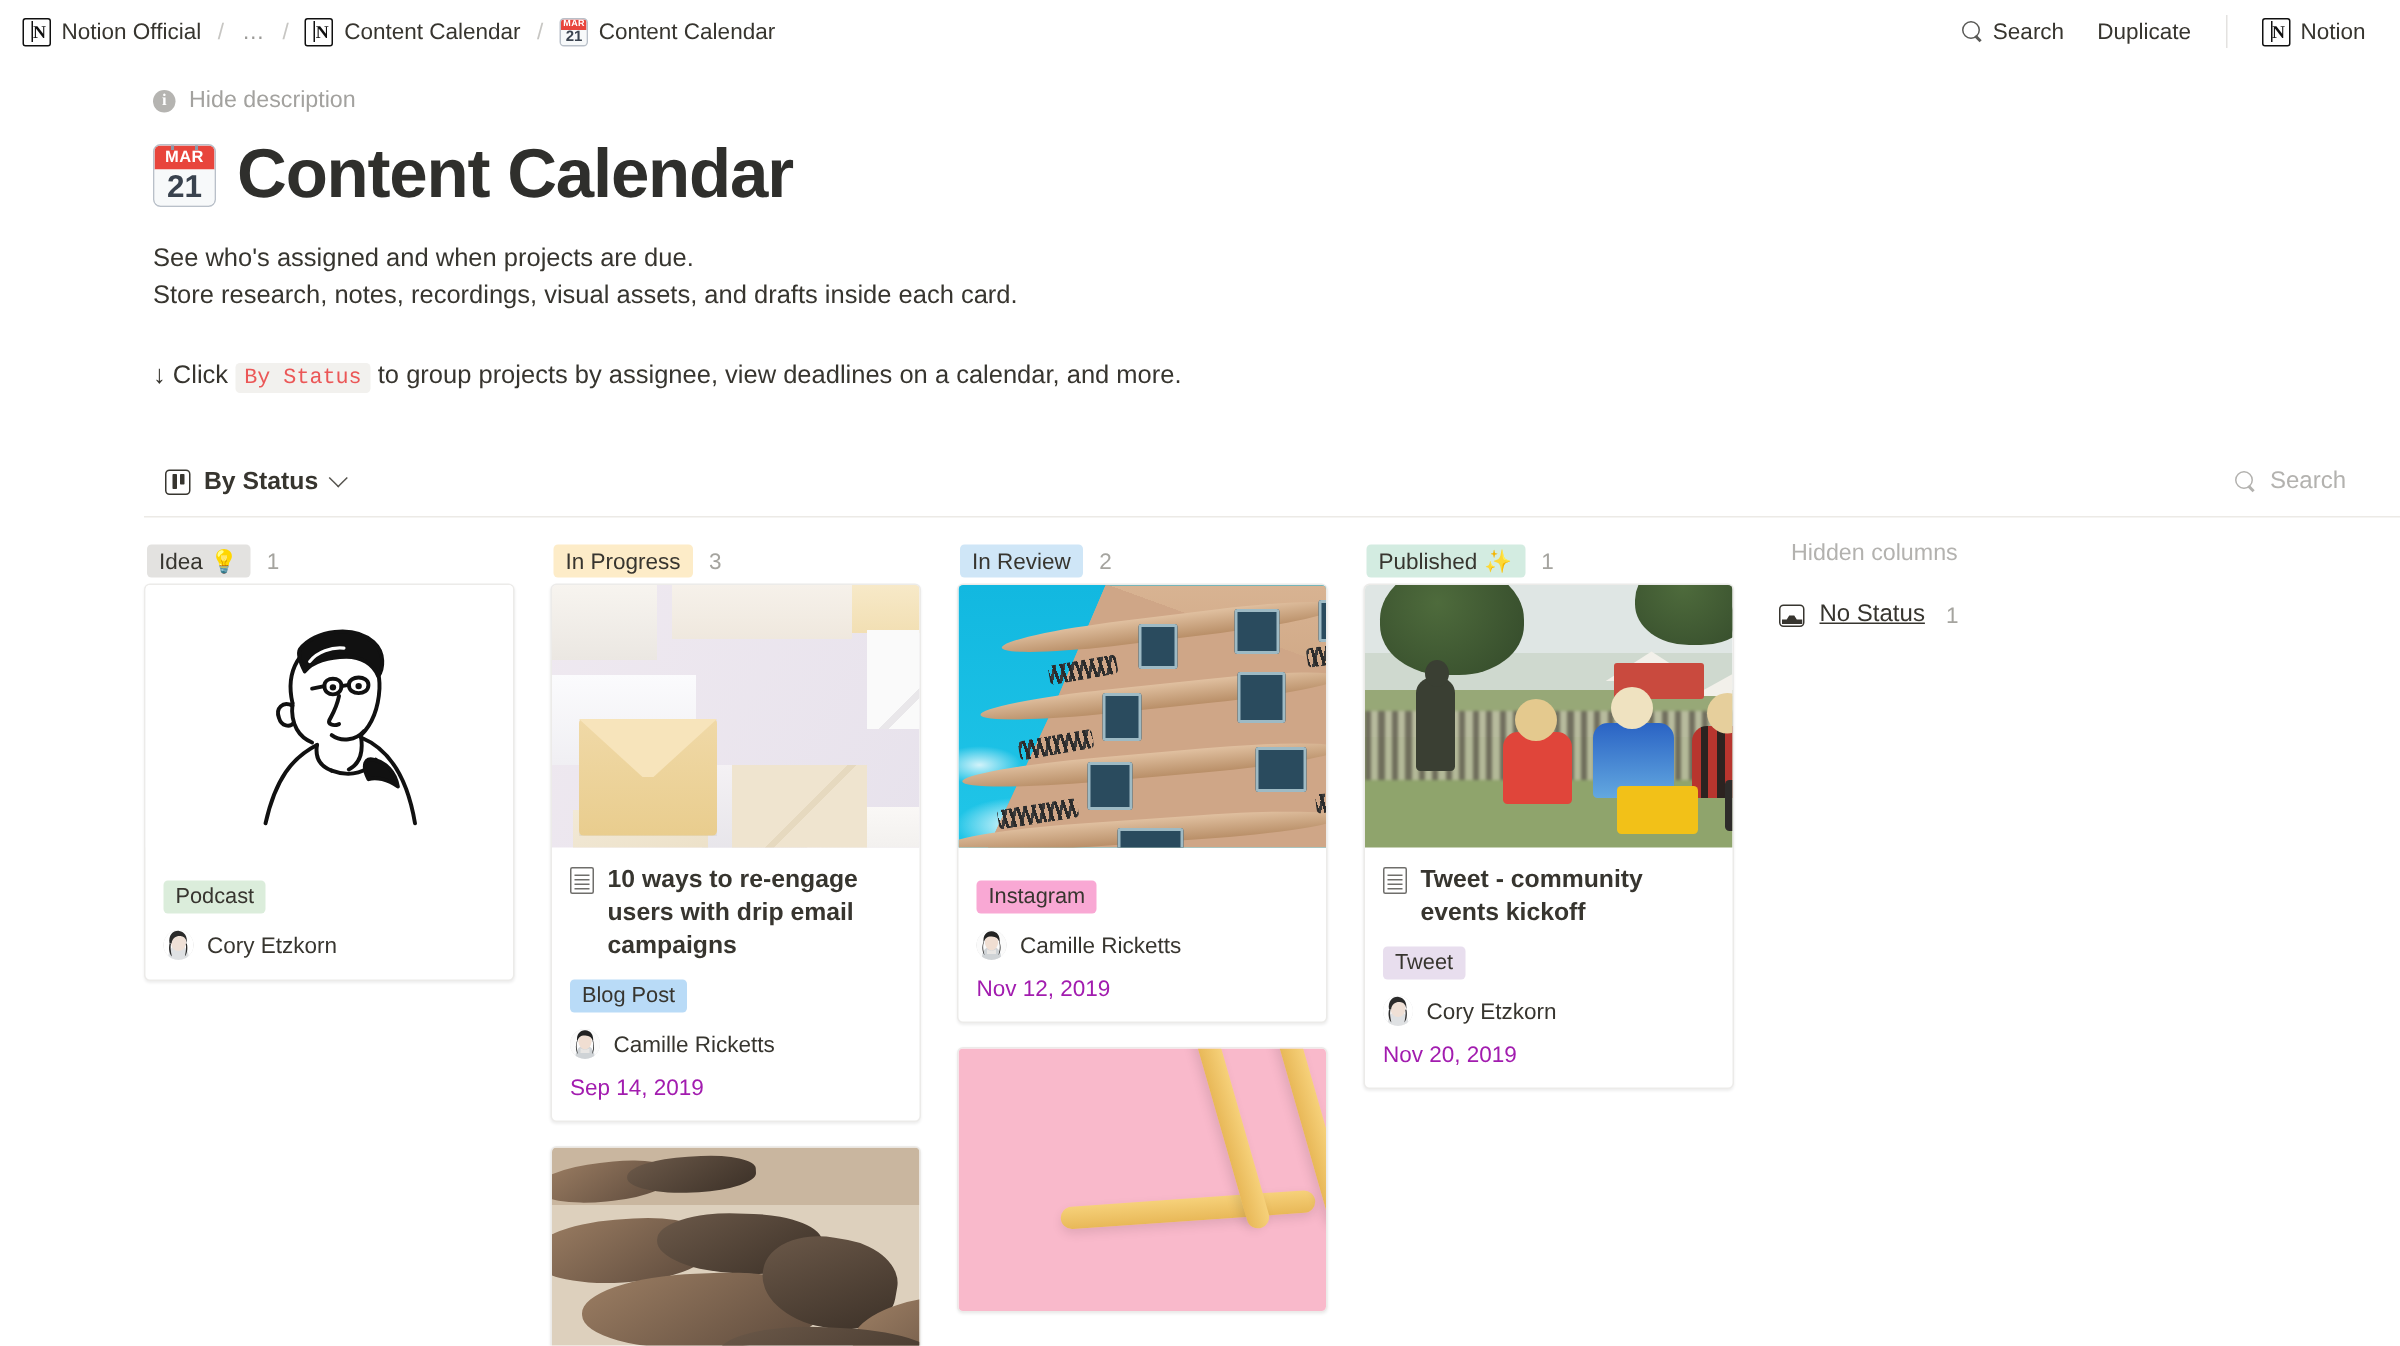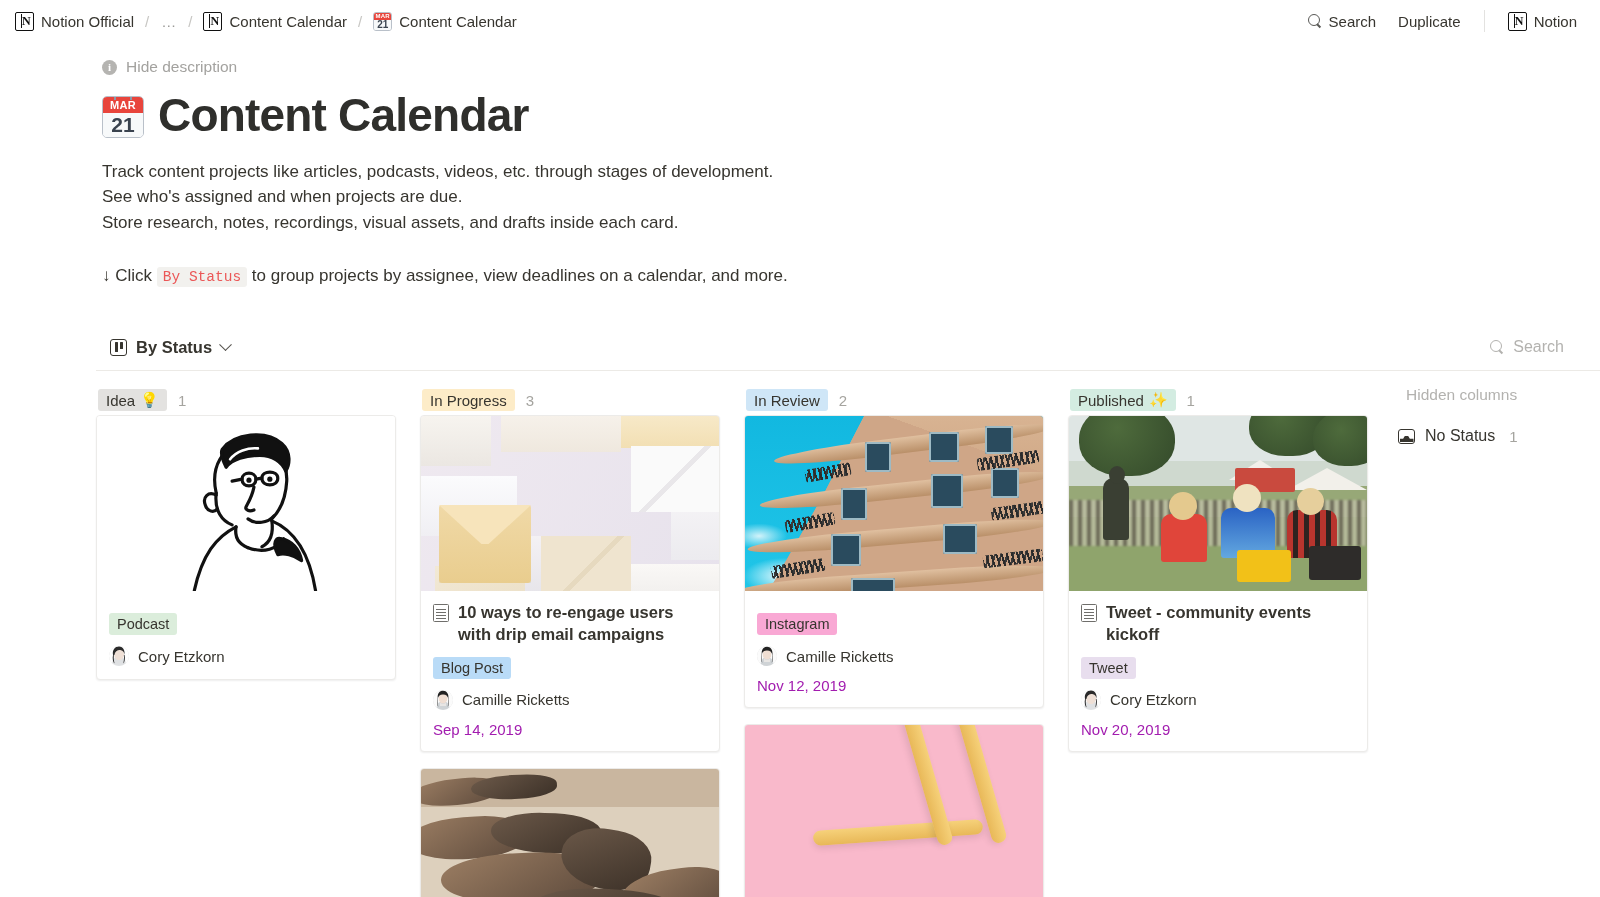--- a/index.html
+++ b/index.html
@@ -190,21 +190,21 @@
     padding: 4px 6px; border-radius: 4px; cursor: text;
   }
 
   
   .board-wrap { padding-left: 96px; }
   .board-divider { height: 1px; background: #eceaE6; margin-right: 0; }
   .board {
     display: flex; align-items: flex-start;
     gap: 24px; padding-top: 14px;
   }
-  .col { width: 300px; flex: none; }
+  .col { width: 247px; flex: none; }
   .col-head {
     display: flex; align-items: center; gap: 11px;
     height: 30px; padding: 0 2px 0 2px;
   }
   .status-badge {
     display: inline-flex; align-items: center; gap: 5px;
     height: 22px; padding: 0 8px; border-radius: 3px;
     font-size: 15px; color: #37352f; white-space: nowrap;
   }
   .col-count { color: #a5a49f; font-size: 15px; }
@@ -262,21 +262,21 @@
   }
   .inbox-icon::before {
     content:""; position:absolute; inset:0;
     border: 1.7px solid #37352f; border-radius: 3px;
   }
   .inbox-icon::after {
     content:""; position:absolute; left: 1.5px; right: 1.5px; bottom: 1.5px; height: 6px;
     background: #37352f;
     clip-path: polygon(0 45%, 26% 45%, 38% 0, 62% 0, 74% 45%, 100% 45%, 100% 100%, 0 100%);
   }
-  .hidden-label { font-size: 16px; color: #37352f; }
+  .hidden-label { font-size: 16px; color: #37352f; text-decoration: underline; }
   .hidden-count { font-size: 15px; color: #a5a49f; margin-left: 4px; }
 
   
   .cover-portrait { background: #ffffff; display:flex; align-items:flex-end; justify-content:center; }
 
   .cover-envelopes {
     background:
       linear-gradient(135deg, #efe4cf 0 48%, #e6d9bf 48% 52%, #efe4cf 52%) 120px 120px/90px 70px no-repeat,
       linear-gradient(160deg, #f2e9d6, #e9dcc0) 14px 150px/90px 66px no-repeat,
       linear-gradient(135deg, #fafafa 0 48%, #e9e7ea 48% 52%, #fafafa 52%) 210px 30px/88px 66px no-repeat,
@@ -427,21 +427,20 @@
 
     <div class="title-row">
       <span class="title-emoji">
         <span class="cal-top">MAR</span>
         <span class="cal-bot">21</span>
       </span>
       <h1 class="page-title">Content Calendar</h1>
     </div>
 
     <div class="desc">
-      <p>Track content projects like articles, podcasts, videos, etc. through stages of development.</p>
       <p>See who's assigned and when projects are due.</p>
       <p>Store research, notes, recordings, visual assets, and drafts inside each card.</p>
     </div>
 
     <div class="hint">
       <span>↓ Click</span>
       <span class="code-chip">By Status</span>
       <span>to group projects by assignee, view deadlines on a calendar, and more.</span>
     </div>
   </div>

